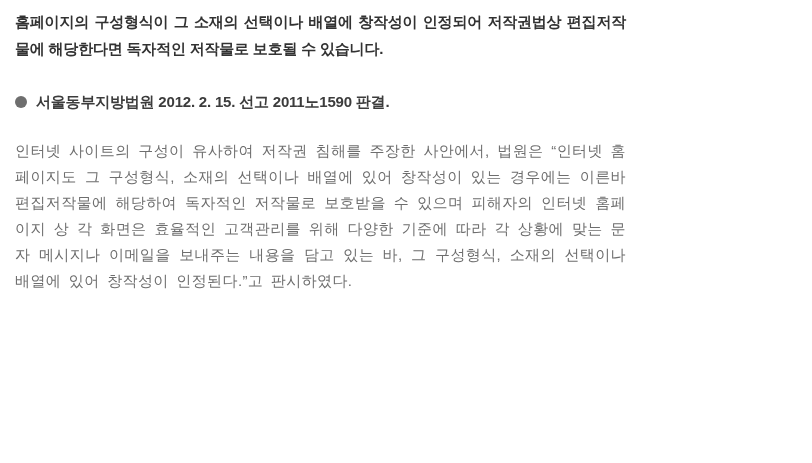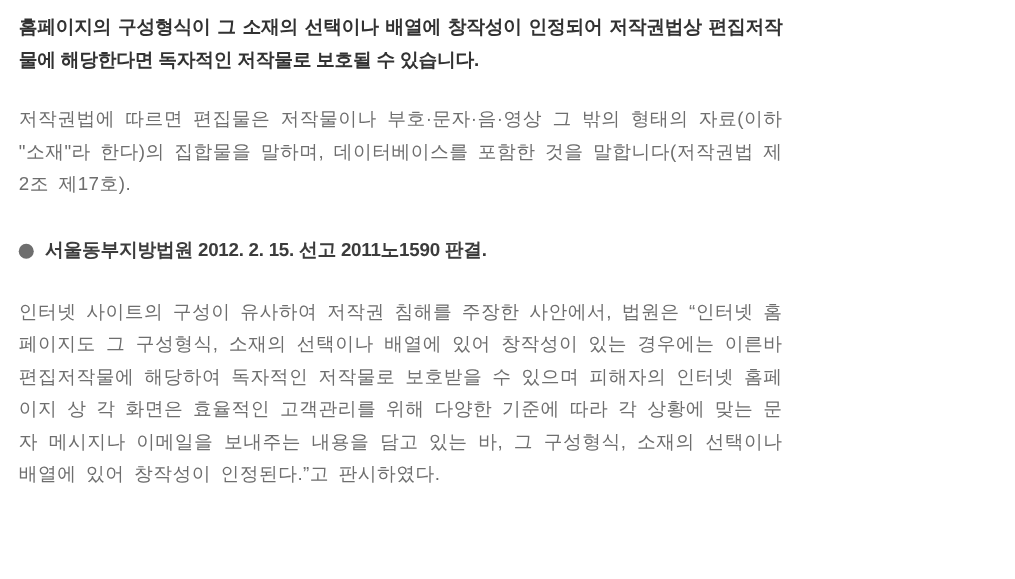--- a/index.html
+++ b/index.html
@@ -69,21 +69,20 @@
   }
 </style>
 </head>
 <body>
 
 <div class="page">
 
   <h1 class="article-title">홈페이지의 구성형식이 그 소재의 선택이나 배열에 창작성이 인정되어 저작권법상 편집저작물에 해당한다면 독자적인 저작물로 보호될 수 있습니다.</h1>
 
   <div class="body-block">
-    <p>저작권법에 따르면 편집물은 저작물이나 부호·문자·음·영상 그 밖의 형태의 자료(이하 "소재"라 한다)의 집합물을 말하며, 데이터베이스를 포함한 것을 말합니다(저작권법 제2조 제17호).</p>
   </div>
 
   <div class="case-line">
     <span class="bullet-dot"></span>
     <span class="case-label">서울동부지방법원 2012. 2. 15. 선고 2011노1590 판결.</span>
   </div>
 
   <div class="ruling-block">
     <p>인터넷 사이트의 구성이 유사하여 저작권 침해를 주장한 사안에서, 법원은 “인터넷 홈페이지도 그 구성형식, 소재의 선택이나 배열에 있어 창작성이 있는 경우에는 이른바 편집저작물에 해당하여 독자적인 저작물로 보호받을 수 있으며 피해자의 인터넷 홈페이지 상 각 화면은 효율적인 고객관리를 위해 다양한 기준에 따라 각 상황에 맞는 문자 메시지나 이메일을 보내주는 내용을 담고 있는 바, 그 구성형식, 소재의 선택이나 배열에 있어 창작성이 인정된다.”고 판시하였다.</p>
   </div>

